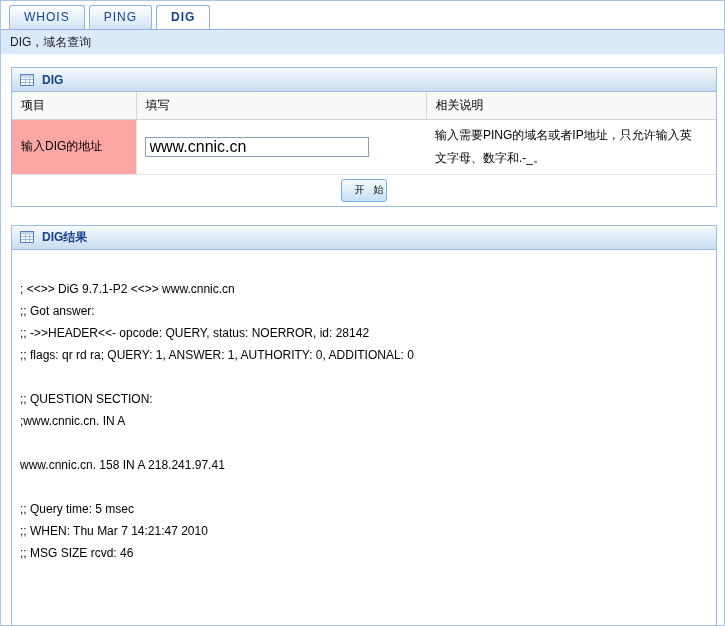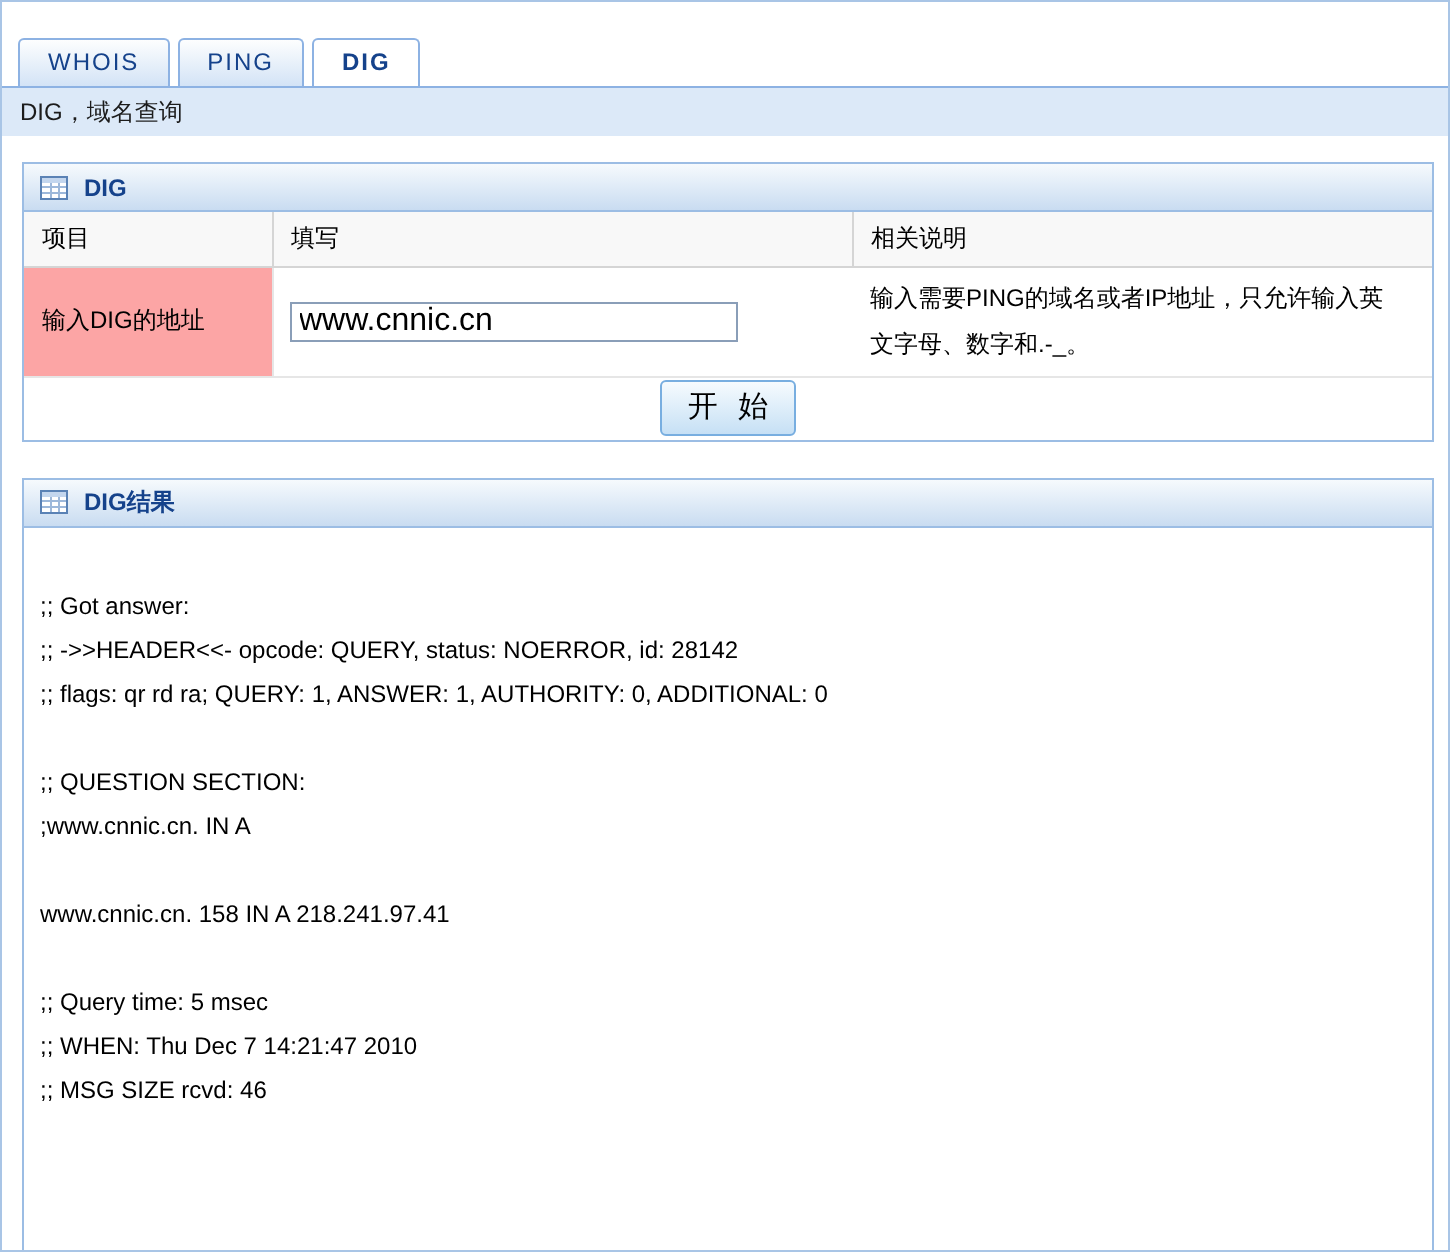--- a/index.html
+++ b/index.html
@@ -11,21 +11,21 @@
     background: #fff;
     border: 1px solid #a9c5e6;
     overflow: hidden;
   }
 
   
   .tabbar {
     padding: 4px 0 0 8px;
     background: #fff;
     border-bottom: 1px solid #8db2e3;
-    height: 43px;
+    height: 29px;
     display: flex;
     align-items: flex-end;
     gap: 4px;
   }
   .tab {
     display: inline-block;
     height: 24px;
     line-height: 23px;
     padding: 0 14px;
     border: 1px solid #8db2e3;
@@ -112,24 +112,24 @@
   }
 
   .button-row {
     height: 31px;
     display: flex;
     align-items: center;
     justify-content: center;
   }
   .start-button {
     font-family: "Liberation Sans", "DejaVu Sans", sans-serif;
-    font-size: 15px;
+    font-size: 10px;
     color: #000;
     letter-spacing: 3px;
-    padding: 3px 10px 4px 13px;
+    padding: 3px 0 4px 13px;
     border: 1px solid #78aee0;
     border-radius: 3px;
     background: linear-gradient(#f6fbfe, #c6e0f5);
     cursor: pointer;
   }
 
   
   .result-body {
     padding: 28px 10px 0 8px;
     height: 380px;
@@ -202,26 +202,27 @@
         <line x1="2" y1="7.5" x2="14" y2="7.5" stroke="#9db8da" stroke-width="1"></line>
         <line x1="2" y1="10.5" x2="14" y2="10.5" stroke="#9db8da" stroke-width="1"></line>
         <line x1="6.5" y1="5.5" x2="6.5" y2="13" stroke="#9db8da" stroke-width="1"></line>
         <line x1="10.5" y1="5.5" x2="10.5" y2="13" stroke="#9db8da" stroke-width="1"></line>
       </svg>
     </span>
     <span class="panel-title">DIG结果</span>
   </div>
 
   <div class="result-body">
+    <div class="result-line">; &lt;&lt;&gt;&gt; DiG 9.7.1-P2 &lt;&lt;&gt;&gt; www.cnnic.cn</div>
     <div class="result-line">;; Got answer:</div>
     <div class="result-line">;; -&gt;&gt;HEADER&lt;&lt;- opcode: QUERY, status: NOERROR, id: 28142</div>
     <div class="result-line">;; flags: qr rd ra; QUERY: 1, ANSWER: 1, AUTHORITY: 0, ADDITIONAL: 0</div>
     <div class="result-line"></div>
     <div class="result-line">;; QUESTION SECTION:</div>
     <div class="result-line">;www.cnnic.cn. IN A</div>
     <div class="result-line"></div>
     <div class="result-line">www.cnnic.cn. 158 IN A 218.241.97.41</div>
     <div class="result-line"></div>
     <div class="result-line">;; Query time: 5 msec</div>
-    <div class="result-line">;; WHEN: Thu Dec 7 14:21:47 2010</div>
+    <div class="result-line">;; WHEN: Thu Mar 7 14:21:47 2010</div>
     <div class="result-line">;; MSG SIZE rcvd: 46</div>
   </div>
 </div>
 
 </body></html>

